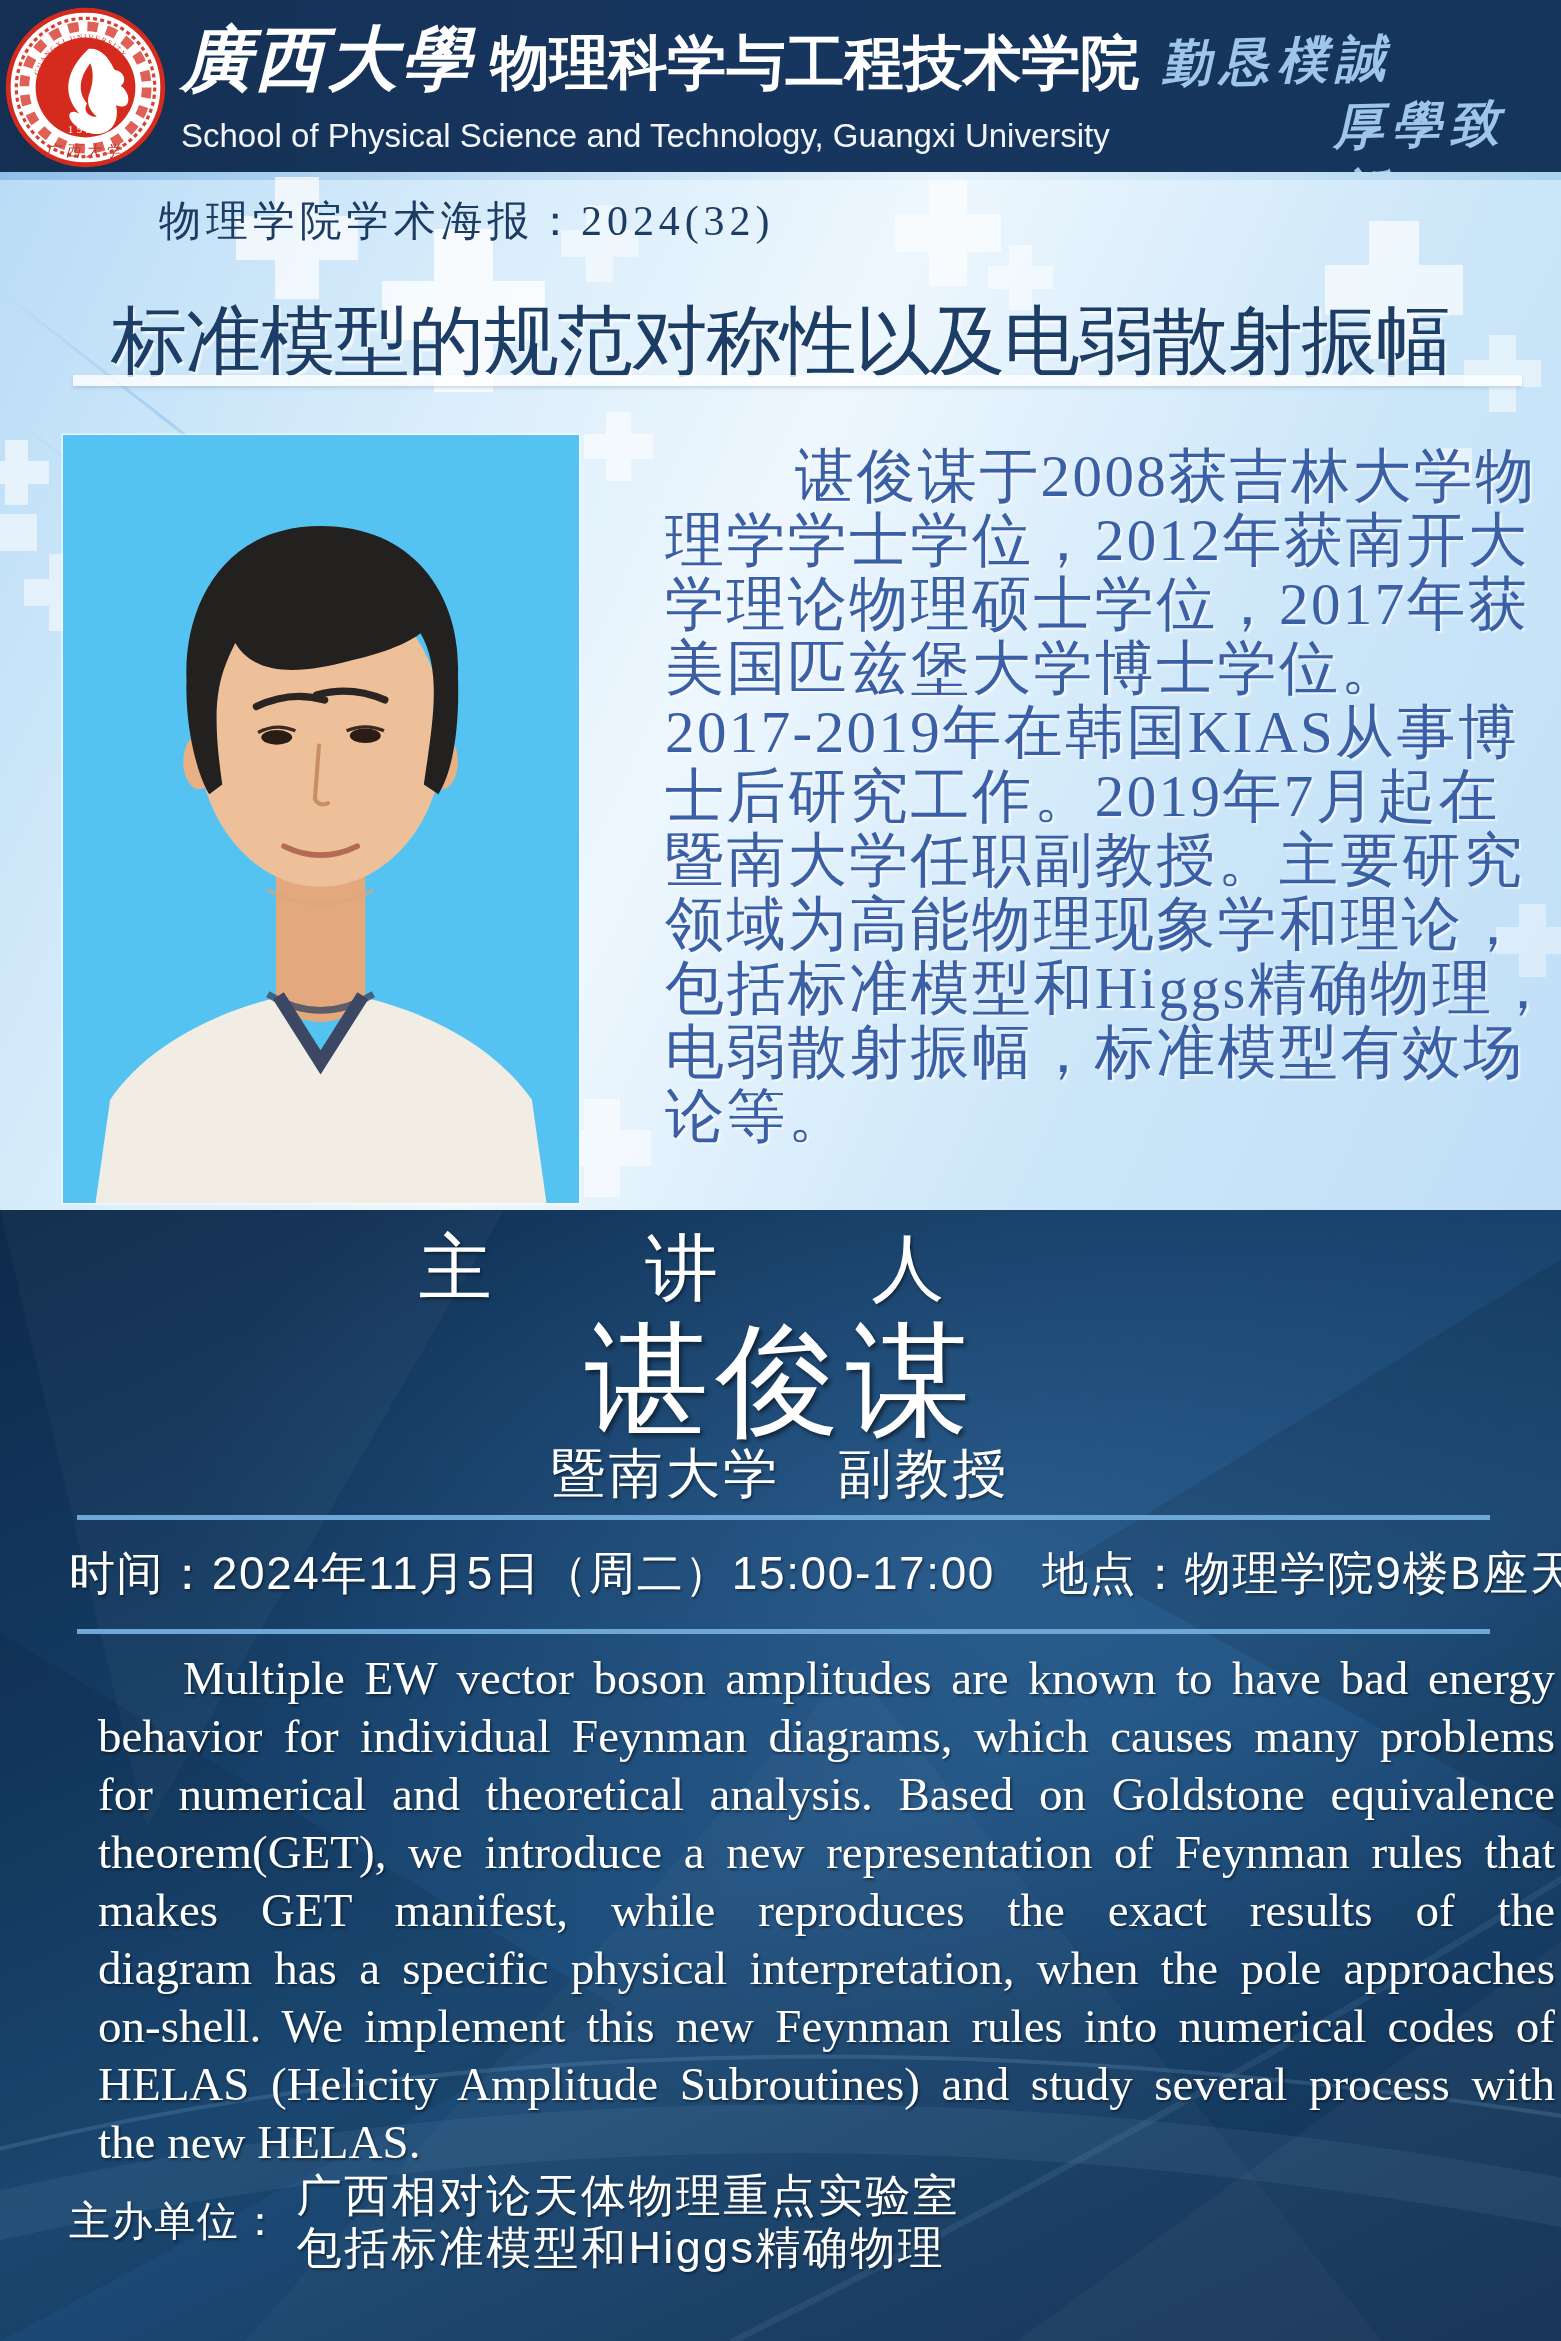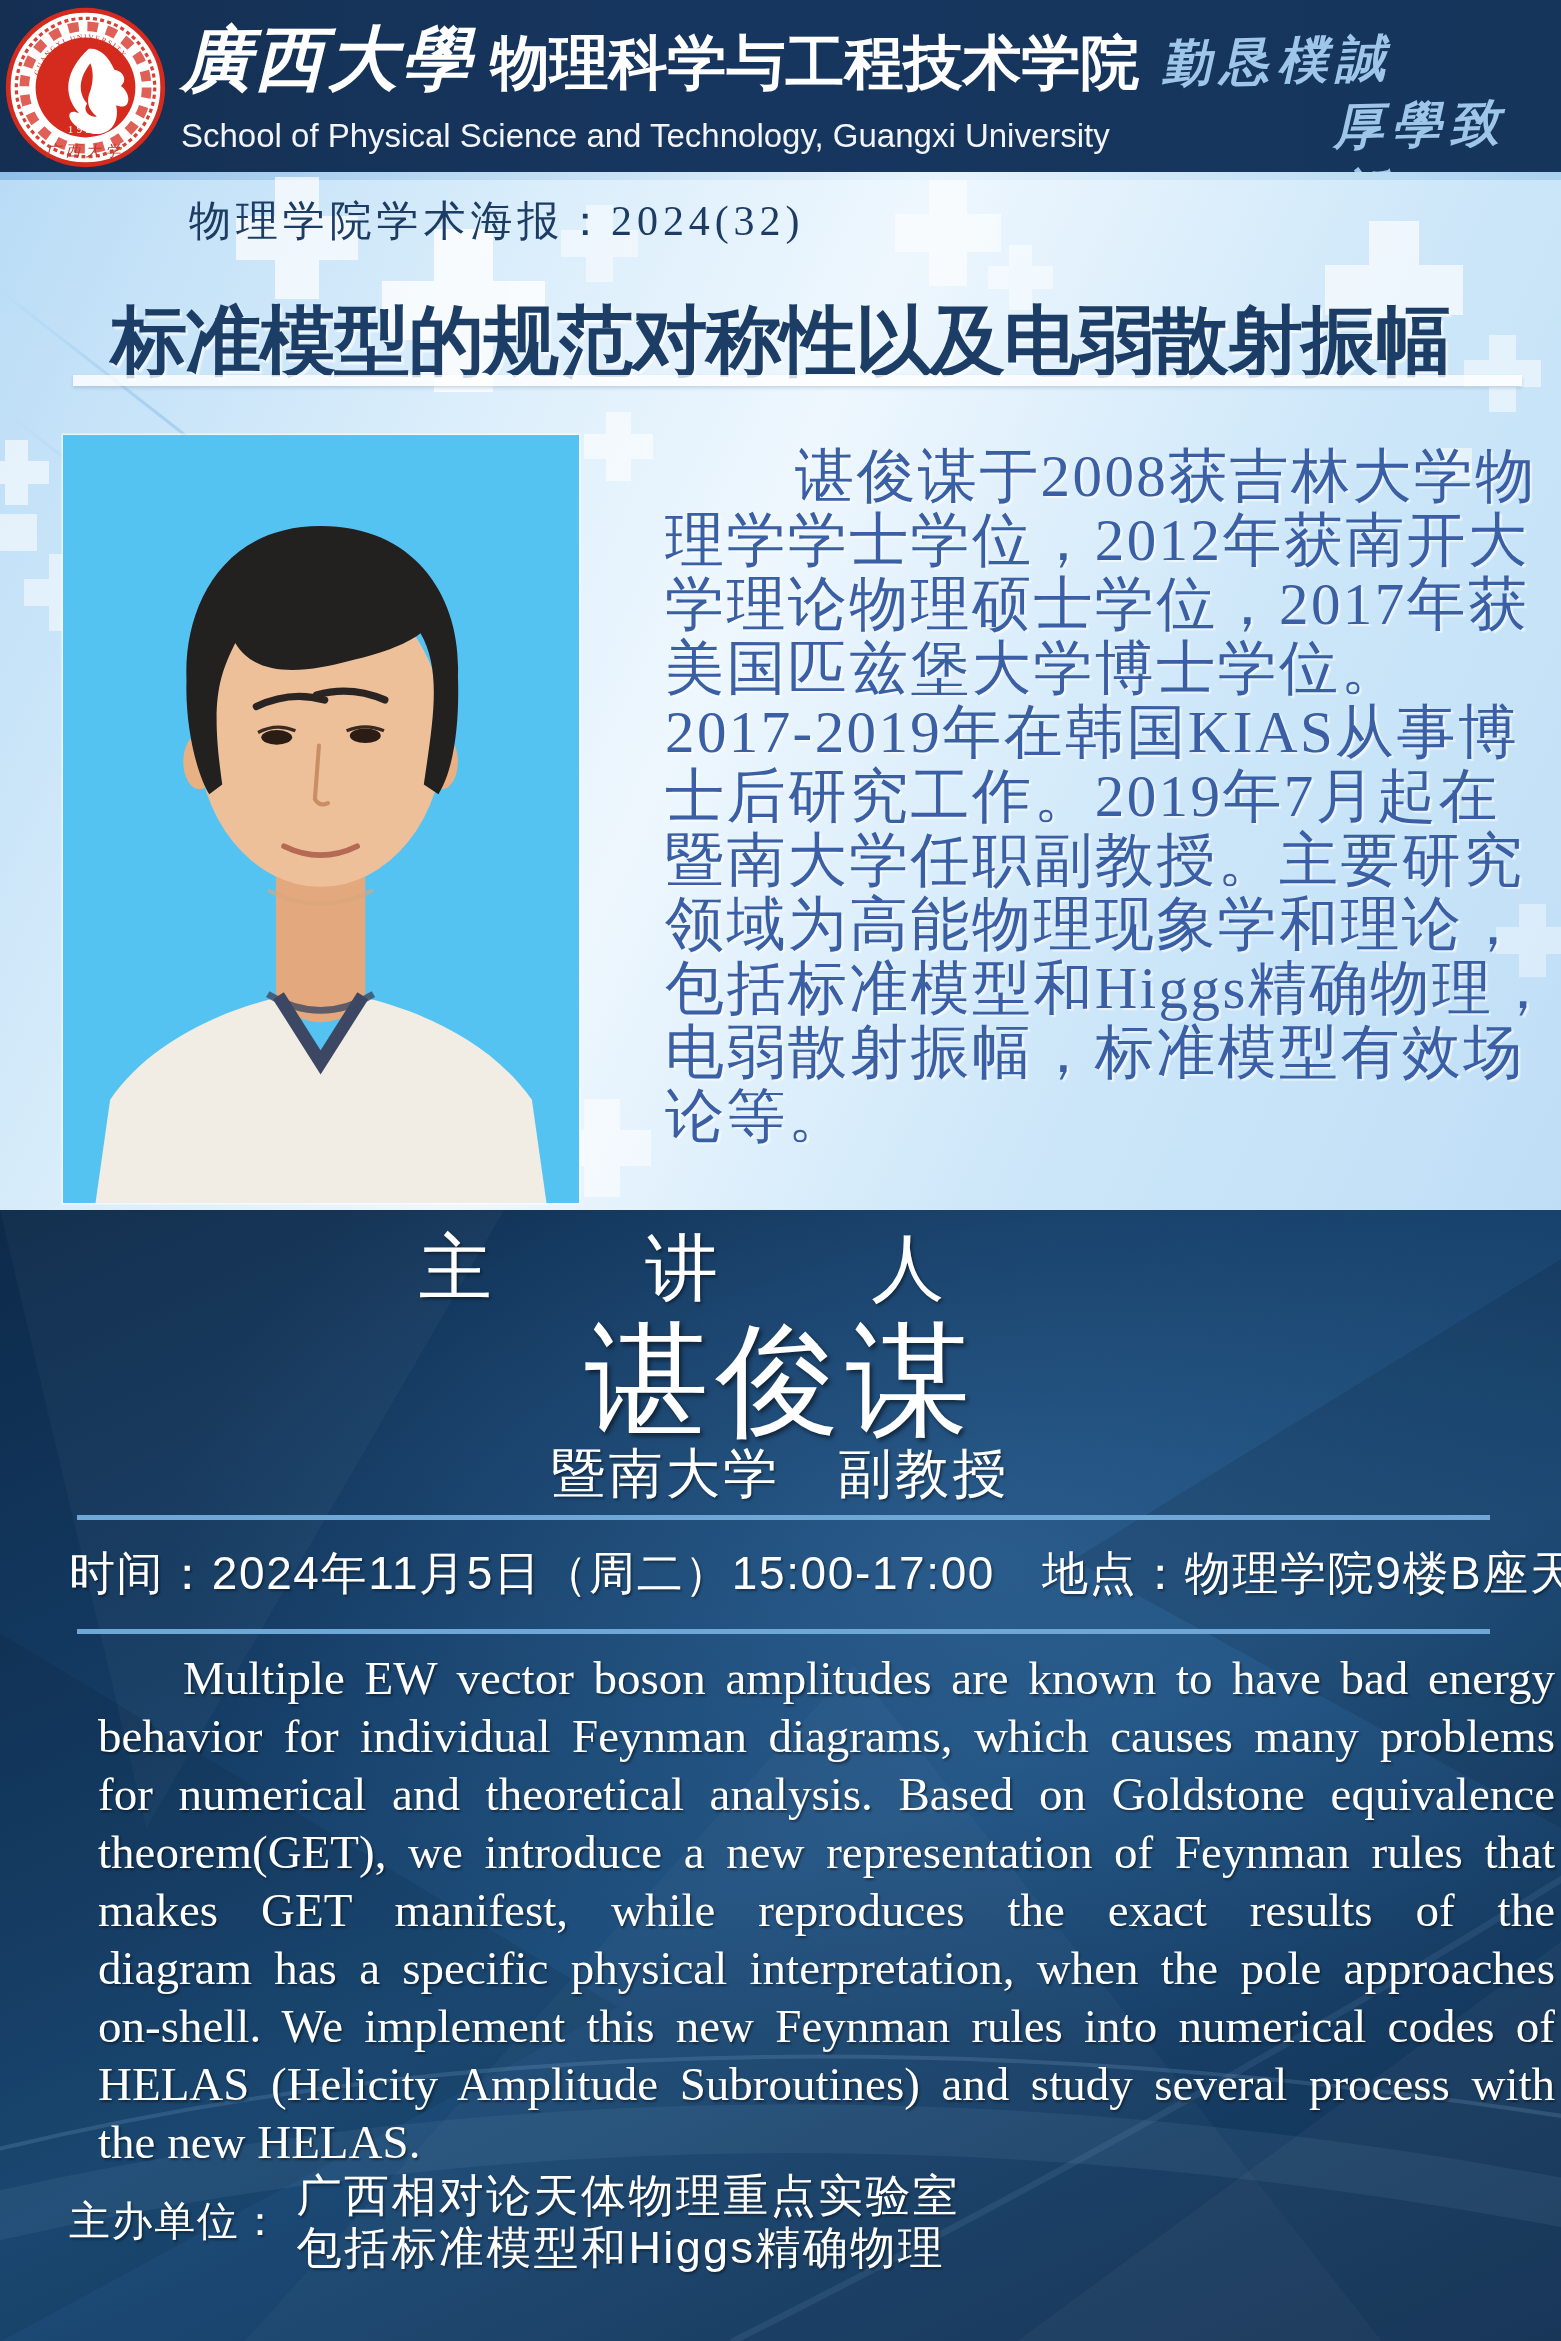--- a/index.html
+++ b/index.html
@@ -40,25 +40,25 @@
   .strip{position:absolute;left:0;top:0;width:1561px;height:8.1px;
     background:linear-gradient(90deg,#8fbfe8,#e8f4fc 60%,#a9d2ef);}
   .plus{position:absolute;}
   .plus::before{content:"";position:absolute;left:0;top:32%;width:100%;height:36%;background:#fff;}
   .plus::after{content:"";position:absolute;top:0;left:32%;height:100%;width:36%;background:#fff;}
   .sq{position:absolute;background:#fff;}
   .streak{position:absolute;background:linear-gradient(90deg,rgba(255,255,255,0),rgba(140,190,235,.55),rgba(255,255,255,0));height:3.3px;transform:rotate(38deg);}
   .series{
     position:absolute;left:159px;top:21px;
     font-family:"Liberation Serif","DejaVu Serif",serif;
-    font-size:42px;color:#1d3c64;letter-spacing:4.9px;margin-left:30px;
+    font-size:42px;color:#1d3c64;letter-spacing:4.9px;
   }
   .big-title{
     position:absolute;left:0;top:119px;width:1561px;text-align:center;
-    font-weight:bold;font-size:76px;color:#1c3e66;letter-spacing:-1.6px;
+    font-weight:normal;font-size:76px;color:#1c3e66;letter-spacing:-1.6px;
     text-shadow:2.4px 3.3px 1.6px rgba(255,255,255,.65);white-space:nowrap;
   }
   .title-underline{
     position:absolute;left:73px;top:203px;width:1449px;height:11.4px;
     background:rgba(255,255,255,.8);box-shadow:0 1.6px 3.3px rgba(120,150,180,.35);
   }
   .photo{
     position:absolute;left:63px;top:263px;width:516px;height:768px;
     box-shadow:0 0 0 1.6px rgba(255,255,255,.6);
   }

